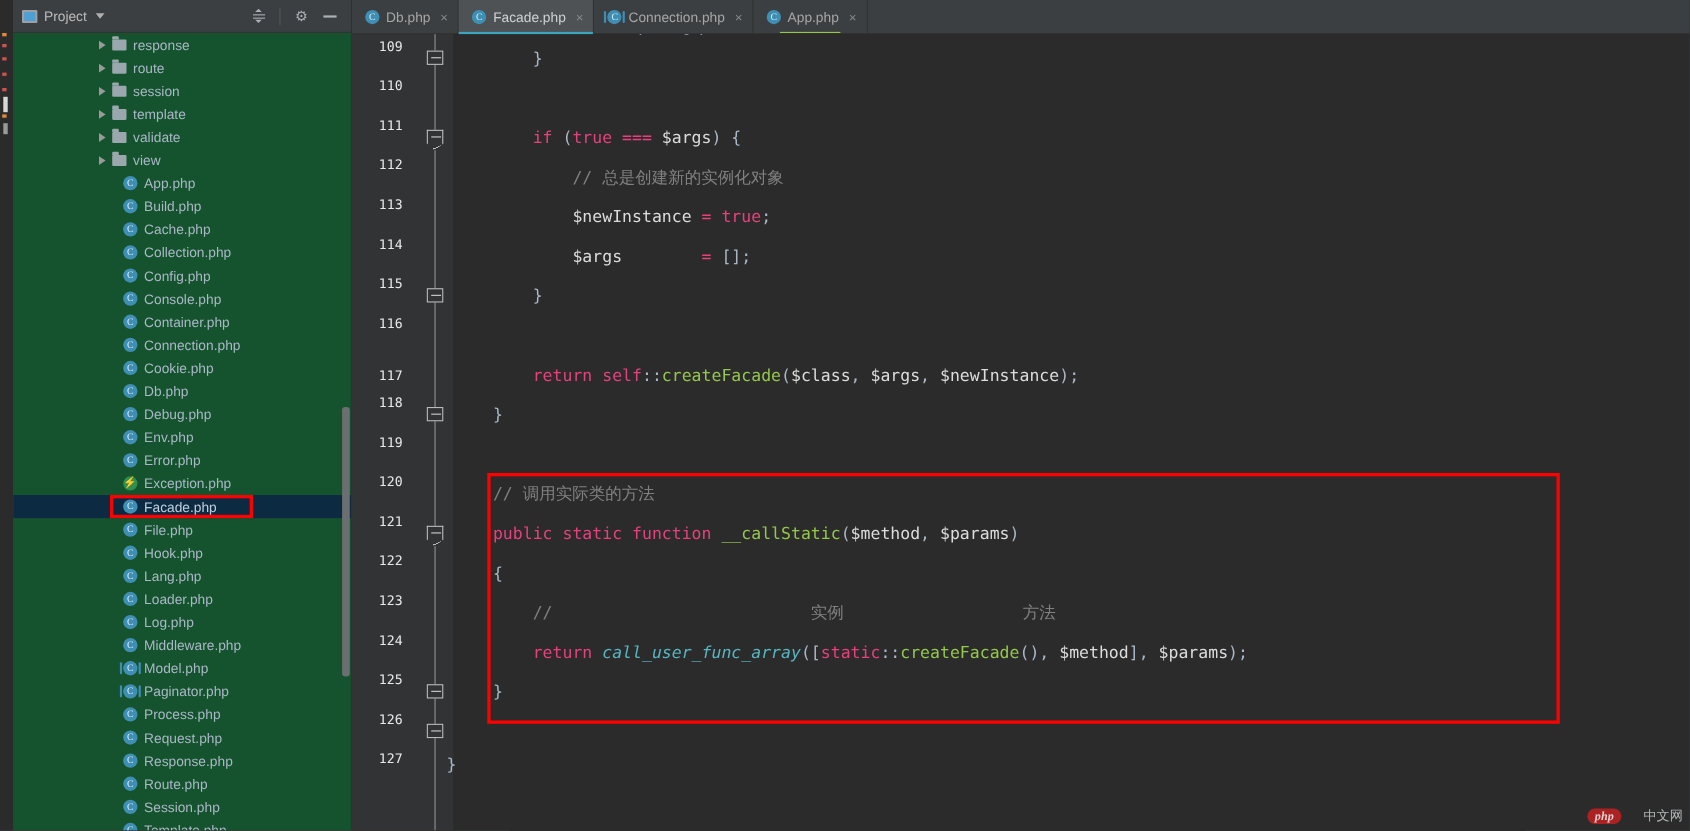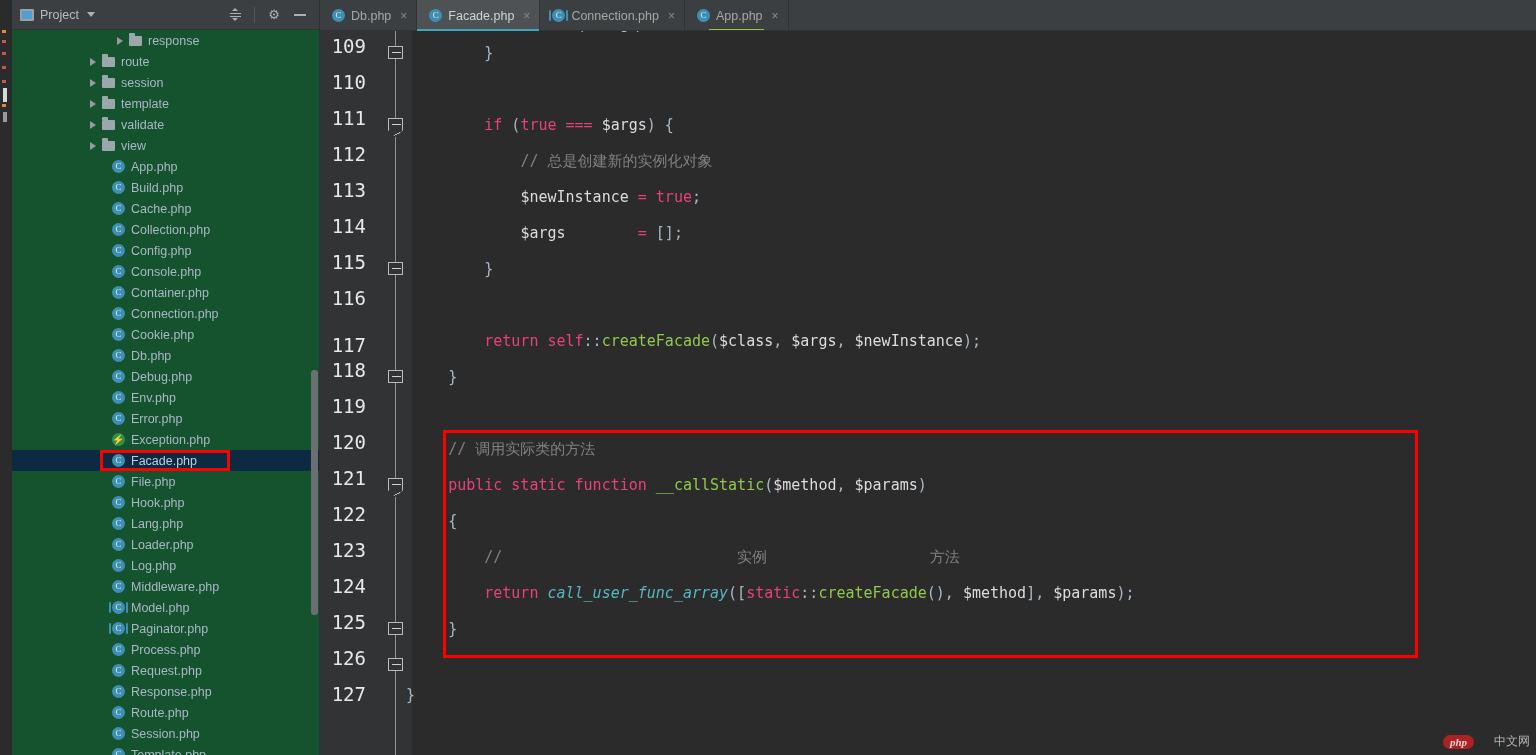--- a/index.html
+++ b/index.html
@@ -126,21 +126,21 @@
   .tab-close { color:#8b8b8b; font-size:12px; margin-left:3px; }
 
   .code-area { position:absolute; top:31px; left:0; right:0; bottom:0; background:#2b2b2b; overflow:hidden; }
 
   .gutter {
     position:absolute; left:0; top:0; width:92px; height:100%;
     background:#313335;
   }
   .gutter-line {
     position:absolute; right:46px; width:60px; text-align:right;
-    color:#e8e8e8; font-family:"DejaVu Sans Mono", monospace; font-size:19px;
+    color:#e8e8e8; font-family:"DejaVu Sans Mono", monospace; font-size:12px;
   }
   .fold-rail { position:absolute; left:75px; top:0; width:1px; height:100%; background:#8f9193; }
   .fold-box {
     position:absolute; left:68px; width:15px; height:13px;
     border:1px solid #b9bcbe; background:#313335;
   }
   .fold-box:after {
     content:""; position:absolute; left:2.5px; top:5px; width:9px; height:0; border-top:1.5px solid #cfd2d4;
   }
   .fold-box.pt { border-bottom:none; }
@@ -228,21 +228,21 @@
           <span class="icn-gear">⚙</span>
         </div>
         <div class="tool-btn">
           <span class="icn-min"></span>
         </div>
       </div>
     </div>
 
     <div class="tree">
       <div id="tree-rows">
-          <div class="row" style="position: absolute; top: 0px; left: 0px; right: 0px; padding-left: 27px;">
+          <div class="row" style="position: absolute; top: 0px; left: 0px; right: 0px;">
             <span class="indent-folder"></span>
             <span class="arrow"></span>
             <span class="folder-ico"></span>
             <span class="label">response</span>
           </div>
           <div class="row" style="position: absolute; top: 21px; left: 0px; right: 0px;">
             <span class="indent-folder"></span>
             <span class="arrow"></span>
             <span class="folder-ico"></span>
             <span class="label">route</span>

